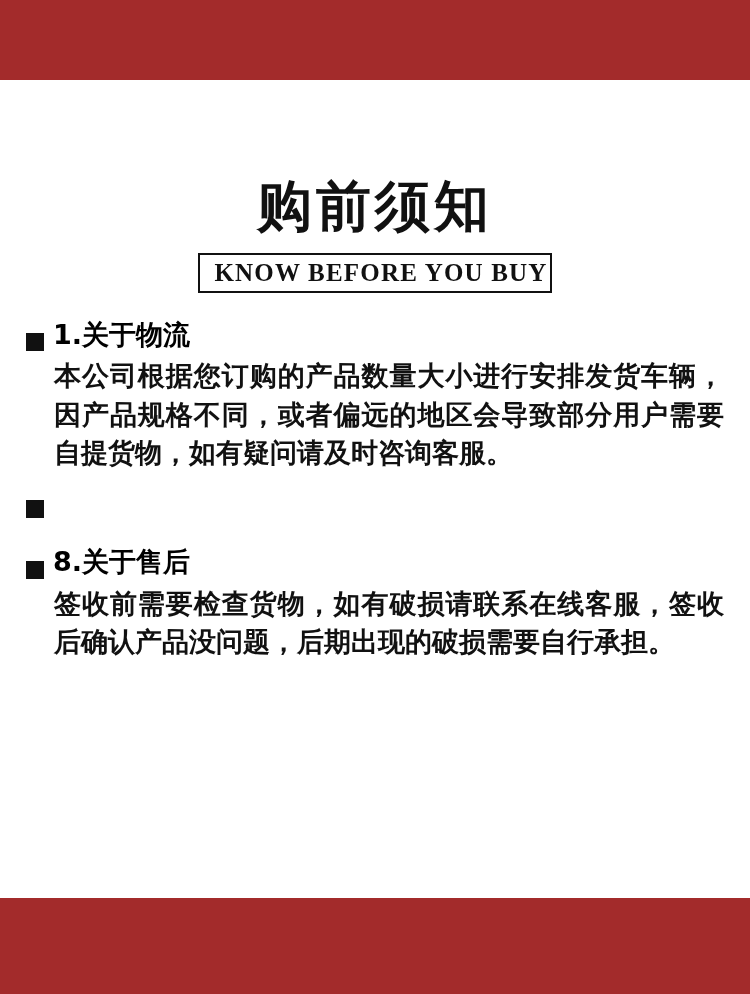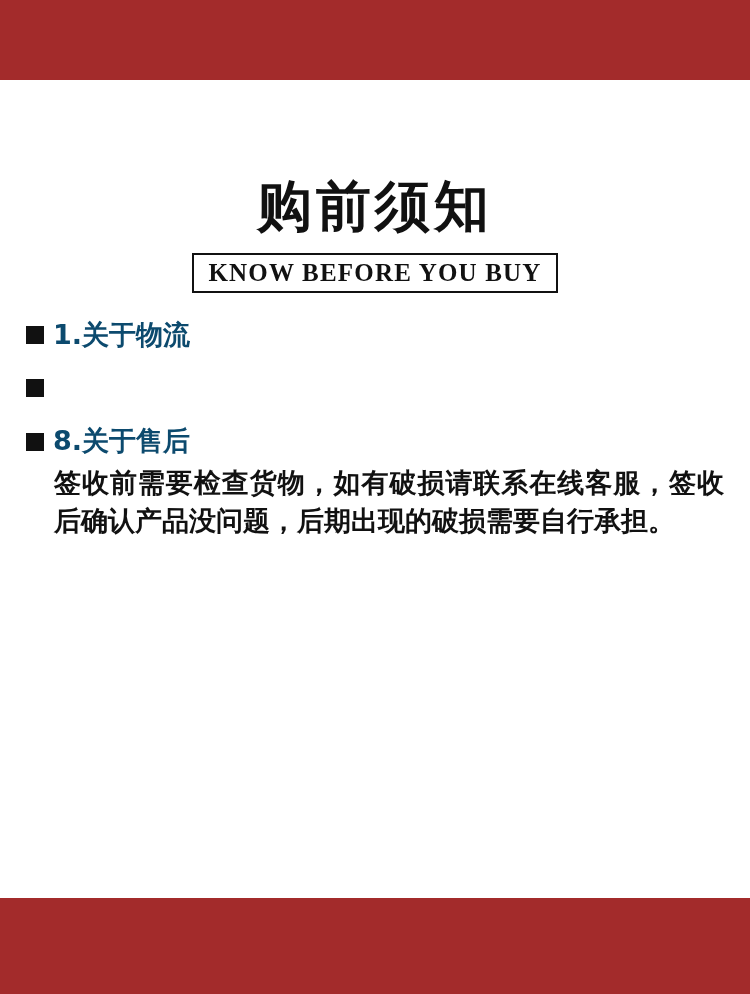--- a/index.html
+++ b/index.html
@@ -49,45 +49,45 @@
     margin-top: 96px;
     line-height: 1.1;
   }
   .title-en-wrap {
     display: flex;
     justify-content: center;
     margin-top: 16px;
   }
   .title-en {
     border: 2px solid #111111;
-    padding: 4px 14px 5px 14px;
+    padding: 4px 2px 5px 14px;
     font-family: "Liberation Serif", serif;
     font-weight: bold;
     font-size: 25px;
     letter-spacing: 1.2px;
     color: #111111;
     line-height: 1.1;
     white-space: nowrap;
   }
   .sections {
     margin-top: 26px;
   }
   .section {
     margin-bottom: 28px;
   }
   .section:last-child {
     margin-bottom: 0;
   }
   .sec-head {
     display: flex;
-    align-items: center;
+    align-items: flex-end;
     font-family: "DejaVu Sans", "Liberation Sans", sans-serif;
     font-weight: bold;
     font-size: 27px;
-    color: #0c4a6e;
+    color: #000000;
     line-height: 1.2;
     margin-bottom: 6px;
   }
   .bullet-sq {
     width: 18px;
     height: 18px;
     background: #111111;
     display: inline-block;
     margin-right: 9px;
     flex: 0 0 auto;
@@ -119,20 +119,21 @@
       <div class="title-en">KNOW BEFORE YOU BUY</div>
     </div>
 
     <div class="sections">
 
       <div class="section">
         <div class="sec-head">
           <span class="bullet-sq"></span>
           <span>1.关于物流</span>
         </div>
+        <div class="sec-body">本公司根据您订购的产品数量大小进行安排发货车辆，因产品规格不同，或者偏远的地区会导致部分用户需要自提货物，如有疑问请及时咨询客服。</div>
       </div>
 
       <div class="section">
         <div class="sec-head">
           <span class="bullet-sq"></span>
         </div>
       </div>
 
       <div class="section">
         <div class="sec-head">

